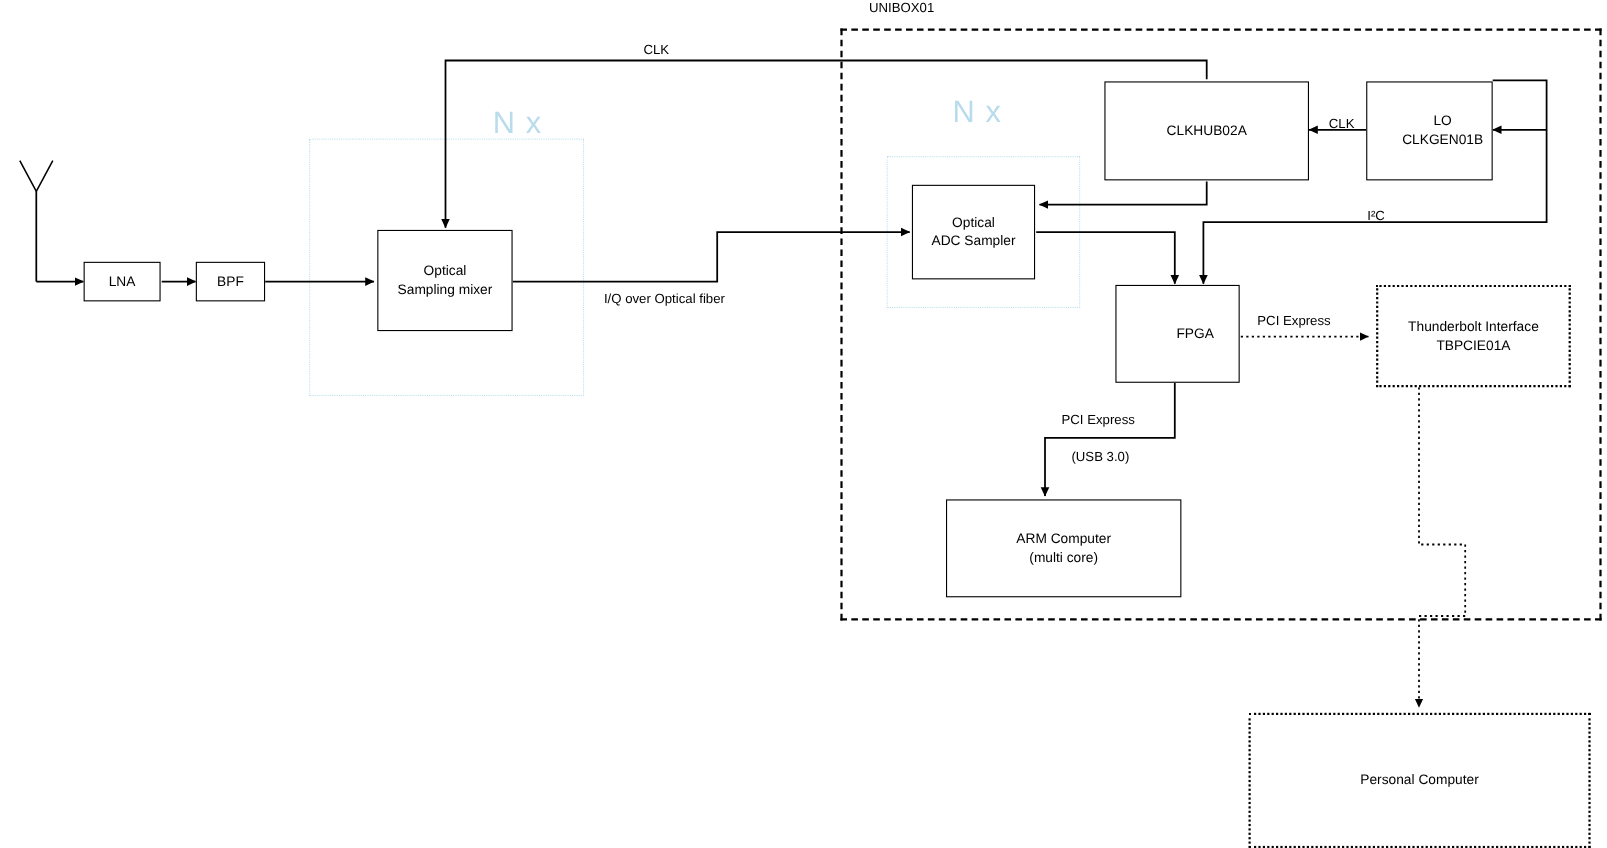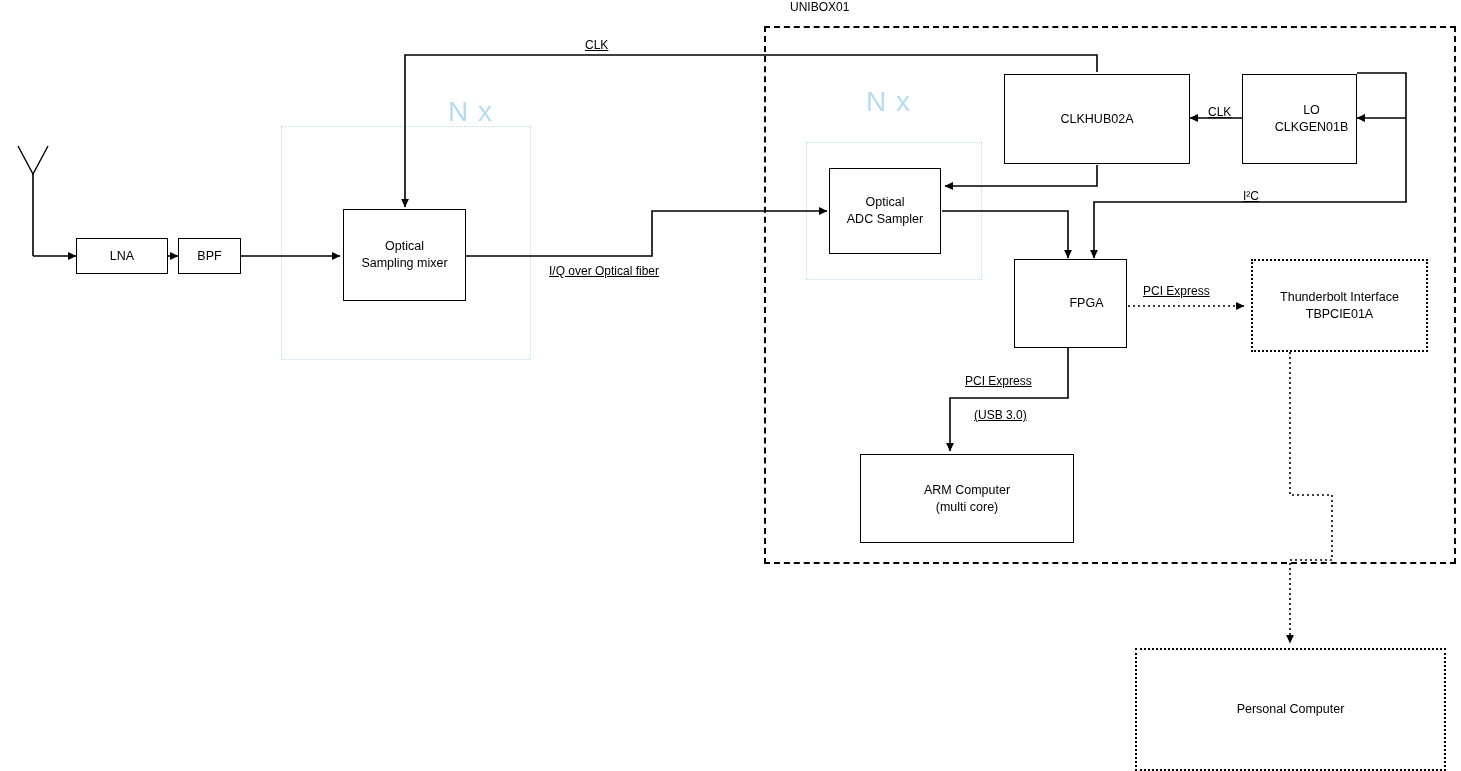--- a/index.html
+++ b/index.html
@@ -38,21 +38,20 @@
   }
   .box.dotted {
     border-style: dotted;
     border-width: 2px;
   }
   .label {
     position: absolute;
     font-size: 12px;
     color: #000000;
     white-space: pre;
-    text-decoration: underline;
   }
   .nx-group {
     position: absolute;
     box-sizing: border-box;
     border: 1.5px dotted #bfe0ef;
     background: transparent;
   }
   .nx-label {
     position: absolute;
     font-size: 28px;
@@ -119,21 +118,21 @@
 
       <path d="M1068,348 L1068,398 L950,398 L950,451" marker-end="url(#arrow)"></path>
     </g>
 
     <g stroke="#000000" stroke-width="1.6" fill="none" stroke-dasharray="2,3">
       <path d="M1128,306 L1244,306" marker-end="url(#arrowdot)"></path>
       <path d="M1290,352 L1290,495 L1332,495 L1332,560 L1290,560 L1290,643" marker-end="url(#arrowdot)"></path>
     </g>
   </svg>
 
-  <div class="box" style="left:76px; top:238px; width:92px; height:36px;">LNA</div>
+  <div class="box" style="left:76px; top:238px; width:70px; height:36px;">LNA</div>
 
   <div class="box" style="left:178px; top:238px; width:63px; height:36px;">BPF</div>
 
   <div class="box" style="left:343px; top:209px; width:123px; height:92px;">Optical
 Sampling mixer</div>
 
   <div class="box" style="left:829px; top:168px; width:112px; height:86px;">Optical
 ADC Sampler</div>
 
   <div class="box" style="left:1004px; top:74px; width:186px; height:90px;">CLKHUB02A</div>

